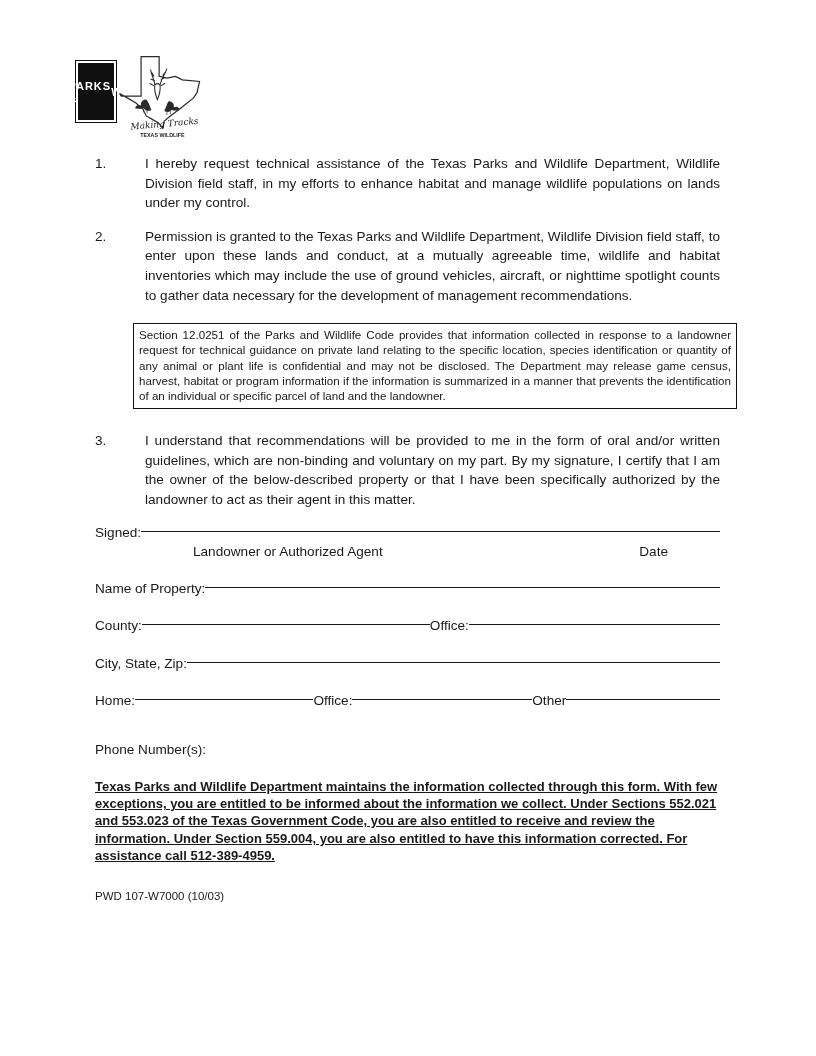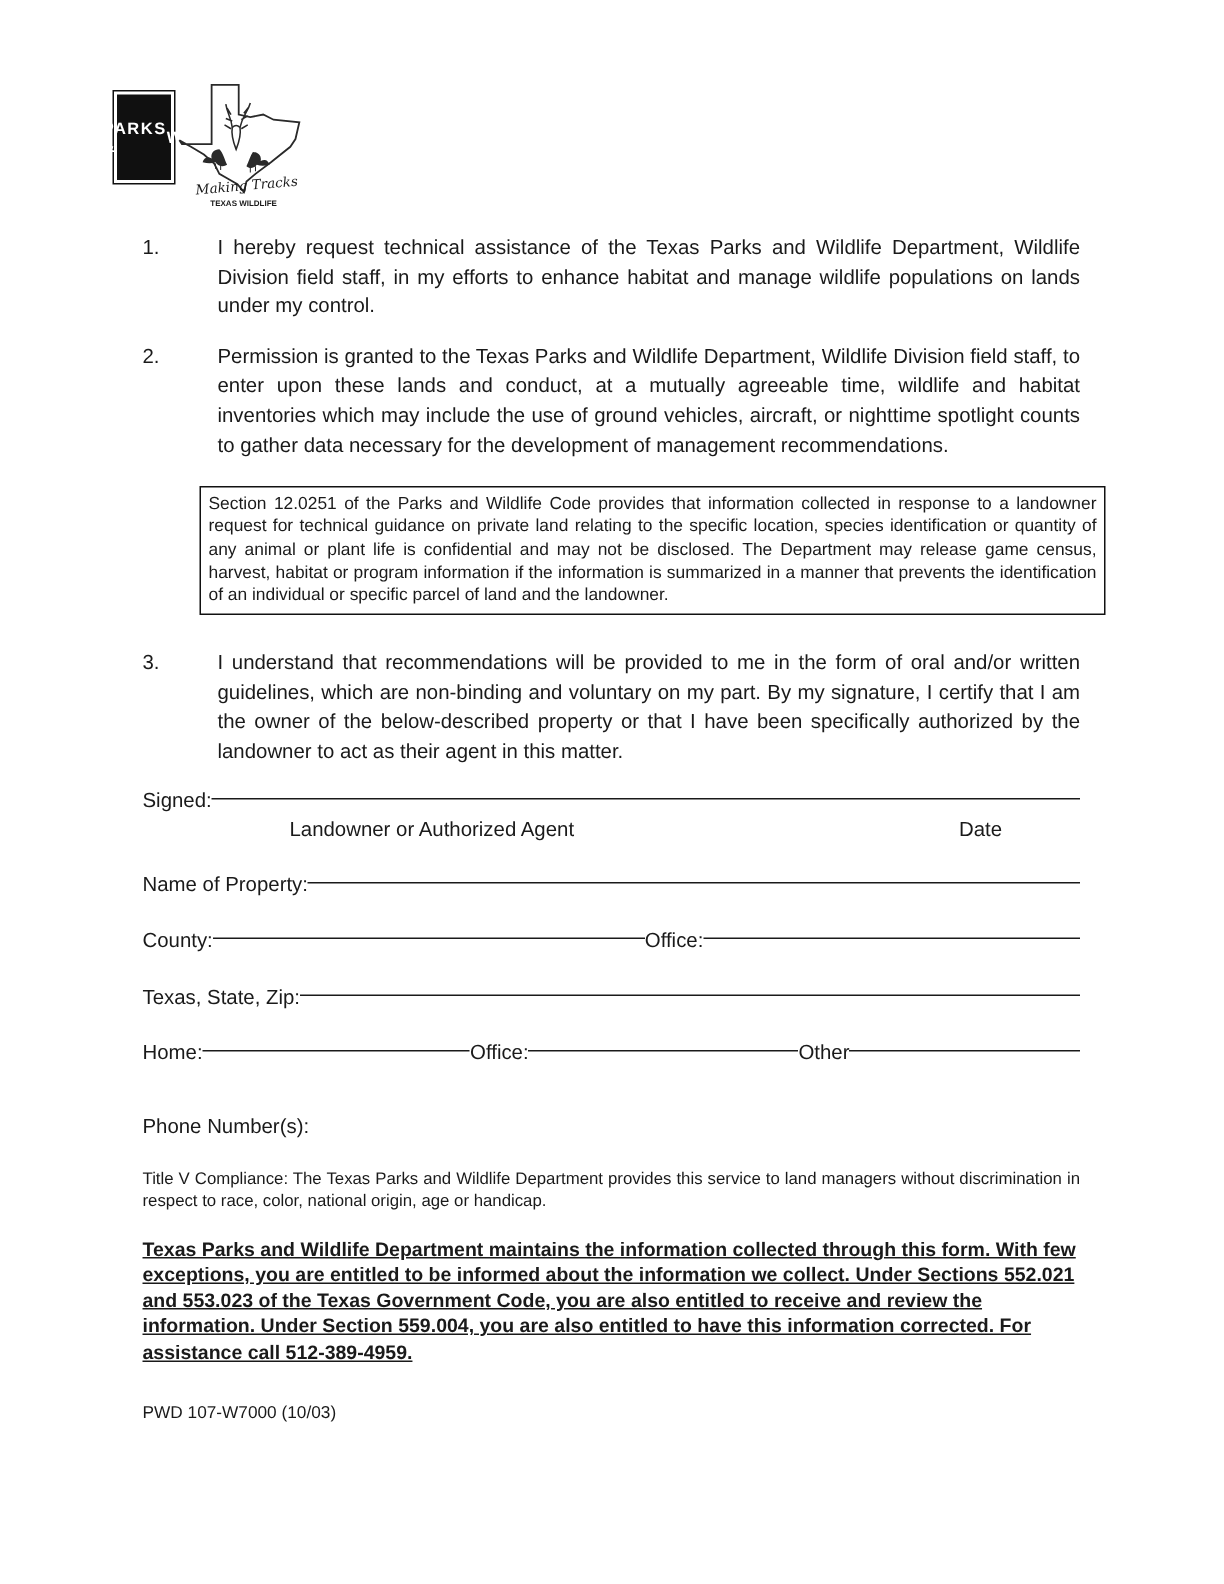--- a/index.html
+++ b/index.html
@@ -122,37 +122,36 @@
     </div>
 
     <div class="frow">
       <span class="lbl">County:</span>
       <span class="fill w-county"></span>
       <span class="lbl">Office:</span>
       <span class="fill"></span>
     </div>
 
     <div class="frow">
-      <span class="lbl">Texas, State, Zip:</span>
+      <span class="lbl">City, State, Zip:</span>
       <span class="fill"></span>
     </div>
 
     <div class="frow home-row">
       <span class="lbl">Home:</span>
       <span class="fill w-home"></span>
       <span class="lbl">Office:</span>
       <span class="fill w-office"></span>
       <span class="lbl">Other</span>
       <span class="fill w-other"></span>
     </div>
 
     <div class="frow phone-row">
       <span class="lbl">Phone Number(s):</span>
     </div>
 
-    <p class="titlev">Title V Compliance:  The Texas Parks and Wildlife Department provides this service to land managers without discrimination in respect to race, color, national origin, age or handicap.</p>
 
     <p class="privacy">Texas Parks and Wildlife Department maintains the information collected through this form.  With few exceptions, you are entitled to be informed about the information we collect.  Under Sections 552.021 and 553.023 of the Texas Government Code, you are also entitled to receive and review the information.  Under Section 559.004, you are also entitled to have this information corrected.  For assistance call 512-389-4959.</p>
 
     <p class="form-code">PWD 107-W7000 (10/03)</p>
 
   </main>
 </div>
 
 </body></html>

